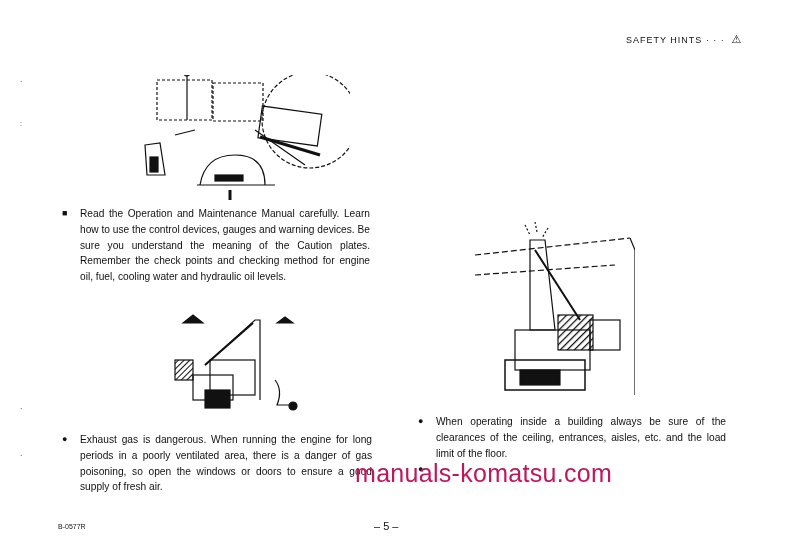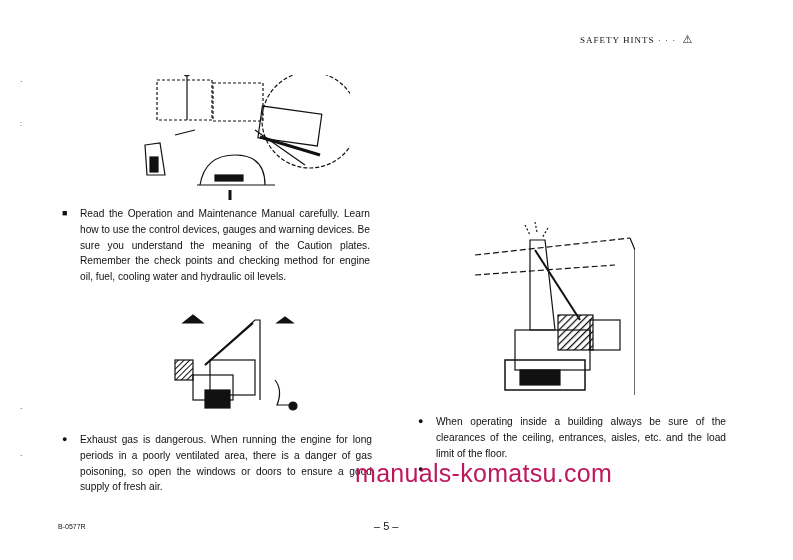--- a/index.html
+++ b/index.html
@@ -1,18 +1,18 @@
 <!DOCTYPE html>
 <html><head>
 <meta charset="utf-8">
 <style>
   html, body { margin:0; padding:0; background:#ffffff; }
   body { width:793px; height:560px; position:relative; overflow:hidden;
          font-family:"Liberation Sans", sans-serif; color:#111; }
-  .header { position:absolute; top:33px; left:580px; font-size:9px; letter-spacing:1px;font-family:Liberation Serif, serif; }
+  .header { position:absolute; top:33px; left:626px; font-size:9px; letter-spacing:1px; }
   .header .warn { font-size:11px; margin-left:3px; }
   .para { position:absolute; font-size:10.2px; line-height:15.8px; text-align:justify; }
   .para .bullet { position:absolute; left:-18px; top:0; font-size:9px; }
   .p1 { left:80px; top:206px; width:290px; }
   .p2 { left:80px; top:432px; width:292px; }
   .p3 { left:436px; top:414px; width:290px; }
   .p4 { left:436px; top:462px; width:290px; }
   .watermark { position:absolute; left:355px; top:458px; font-size:25px; color:#be185d;
                letter-spacing:0.3px; line-height:30px; }
   .footer-code { position:absolute; left:58px; top:523px; font-size:7px; }

